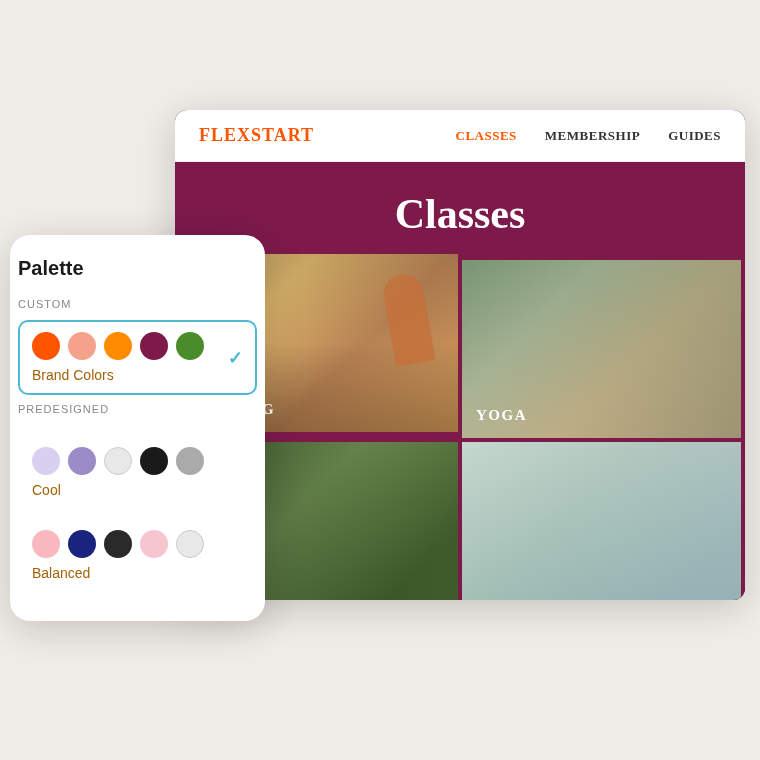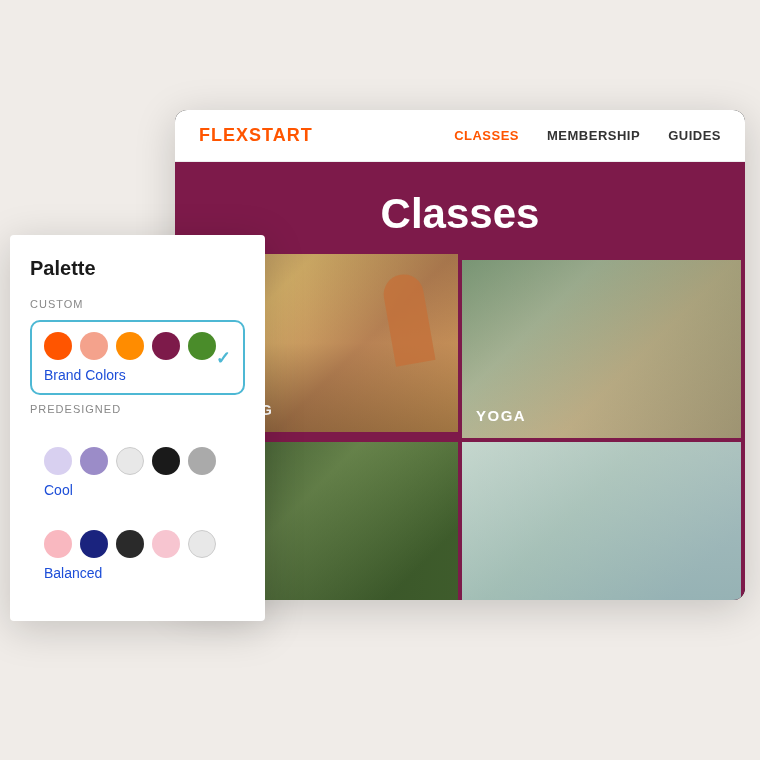--- a/index.html
+++ b/index.html
@@ -16,20 +16,21 @@
     .website-mockup {
       position: absolute;
       top: 110px;
       left: 175px;
       width: 570px;
       height: 490px;
       background: #000000;
       border-radius: 12px;
       overflow: hidden;
       box-shadow: 0 8px 40px rgba(0,0,0,0.18);
+      font-family: Liberation Serif, serif;
     }
 
     .website-nav {
       background: white;
       padding: 0 24px;
       height: 52px;
       display: flex;
       align-items: center;
       border-bottom: 1px solid #eee;
     }
@@ -155,23 +156,23 @@
       background: linear-gradient(to bottom, rgba(180,200,190,0.4) 0%, rgba(120,160,150,0.3) 100%);
     }
 
     
     .palette-panel {
       position: absolute;
       top: 235px;
       left: 10px;
       width: 255px;
       background: white;
-      border-radius: 4px;
+      border-radius: 20px;
       box-shadow: 0 8px 40px rgba(0,0,0,0.18);
-      padding: 22px 20px 20px;
+      padding: 22px 8px 20px;
       z-index: 10;
     }
 
     .palette-title {
       font-size: 20px;
       font-weight: 600;
       color: #1a1a1a;
       margin-bottom: 18px;
     }
 
@@ -193,21 +194,21 @@
       position: relative;
     }
 
     .palette-option.selected {
       border-color: #4db8d4;
     }
 
     .palette-option-name {
       font-size: 14px;
       font-weight: 500;
-      color: #1d4ed8;
+      color: #a16207;
       margin-top: 7px;
     }
 
     .color-dots {
       display: flex;
       gap: 8px;
       align-items: center;
     }
 
     .color-dot {

